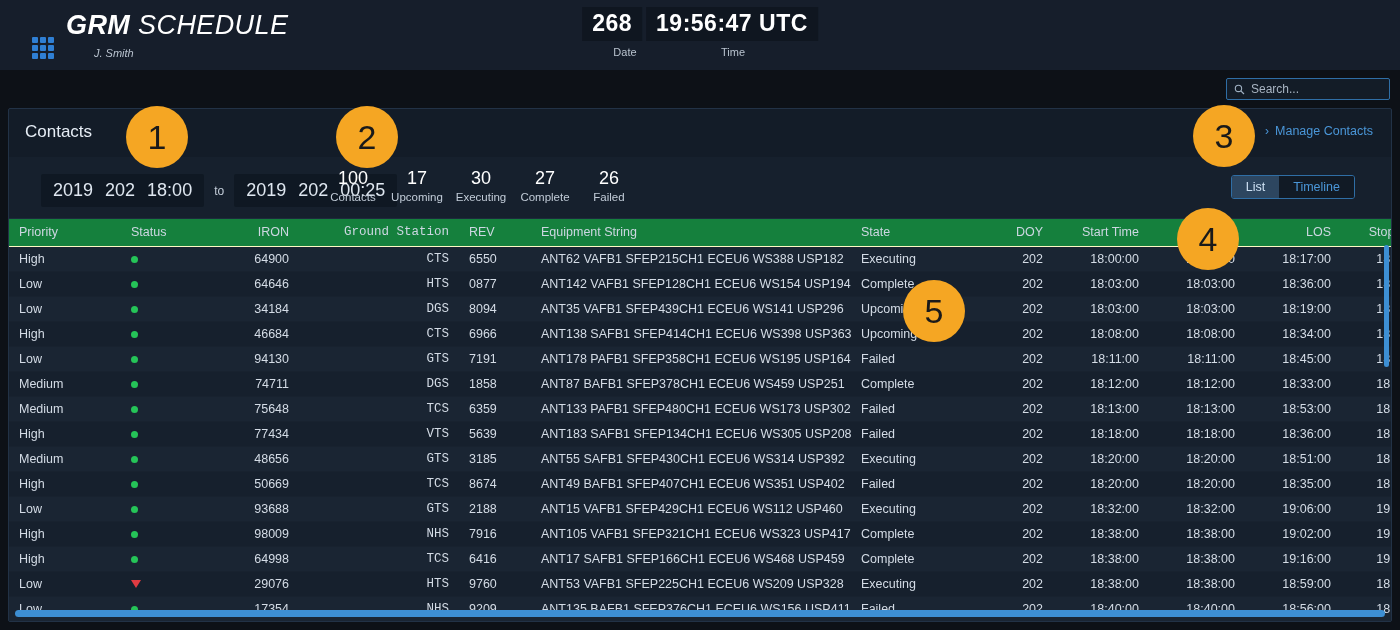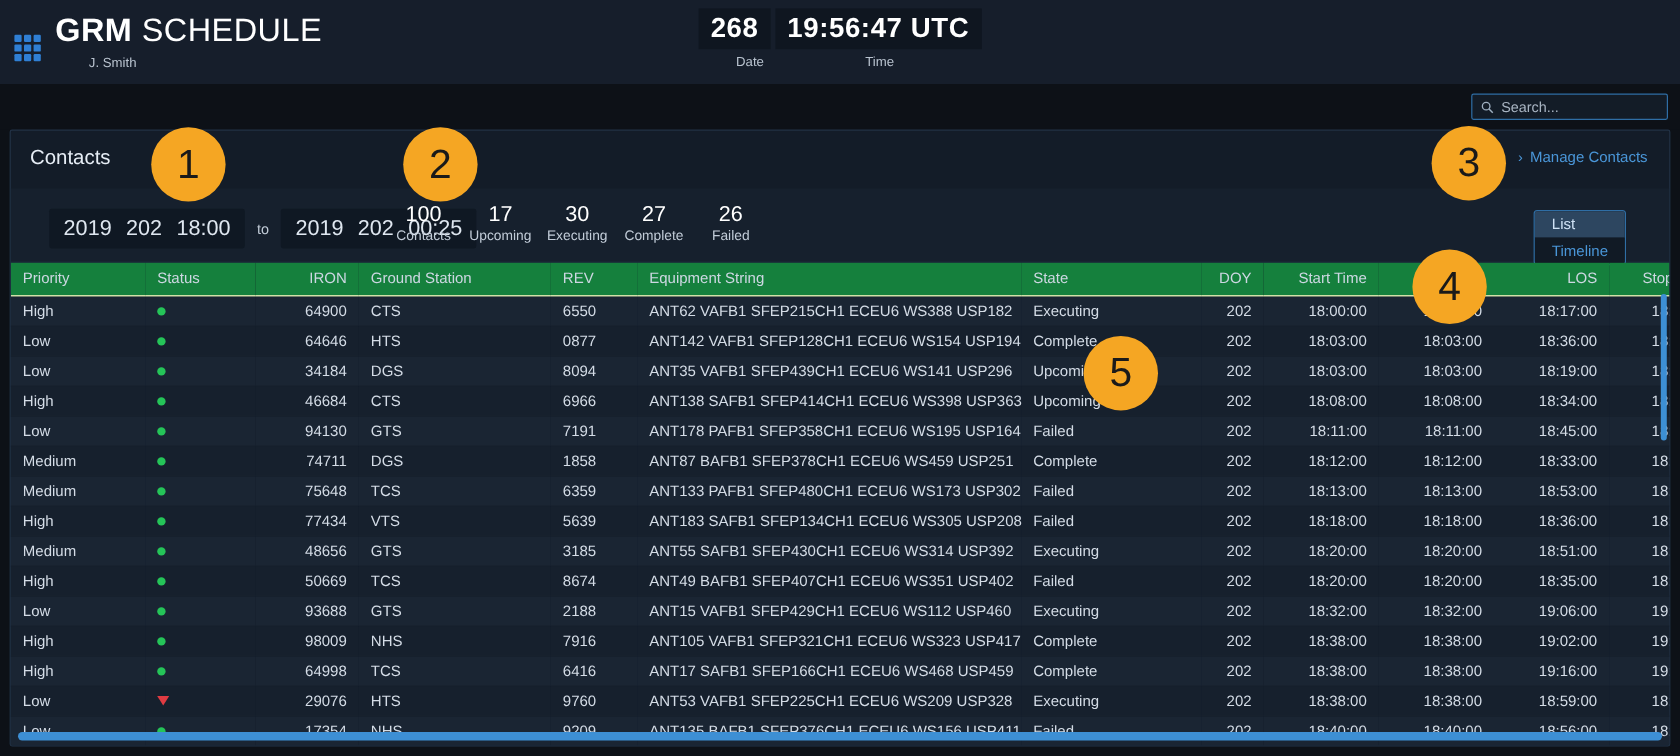--- a/index.html
+++ b/index.html
@@ -10,21 +10,21 @@
     overflow: hidden;
   }
   body { position: relative; }
 
   
   .topbar {
     position: absolute; left: 0; top: 0; width: 1400px; height: 70px;
     background: #161e2b;
     display: flex; align-items: center;
   }
-  .brand-wrap { display: flex; align-items: center; padding-left: 12px; }
+  .brand-wrap { display: flex; align-items: flex-end; padding-left: 32px; font-style: italic; }
   .grid-icon { width: 22px; height: 22px; margin-top: 9px; margin-right: 12px;
     display: grid; grid-template-columns: repeat(3,1fr); grid-template-rows: repeat(3,1fr); gap: 2px; }
   .grid-icon i { background: #2f7fd4; border-radius: 1px; display:block; }
   .brand-text { line-height: 1; }
   .brand-title { font-size: 27px; letter-spacing: .4px; color: #ffffff; font-weight: 400; }
   .brand-title b { font-weight: 700; }
   .brand-user { font-size: 11px; color: #b9c3cf; margin-top: 9px; margin-left: 28px; }
 
   .clock-wrap {
     position: absolute; left: 50%; transform: translateX(-50%); top: 7px;
@@ -74,40 +74,40 @@
   .panel-sub { position: relative; height: 62px; border-bottom: 1px solid #1d2b3c; background: #16202d; }
   .daterange { position: absolute; left: 32px; top: 17px; display: flex; align-items: center; gap: 10px; }
   .dr-box { background: #0f1823; border-radius: 2px; padding: 6px 12px; display: flex; gap: 12px; }
   .dr-box span { font-size: 18px; color: #dfe7f0; }
   .dr-to { font-size: 12px; color: #c2ccd8; }
   .stats { position: absolute; left: 312px; top: 10px; display: flex; gap: 0; }
   .stat { width: 64px; text-align: center; }
   .stat .num { font-size: 18px; color: #ffffff; display: block; line-height: 22px; }
   .stat .cap { font-size: 11.5px; color: #c2ccd8; display: block; margin-top: 2px; }
   .toggle { position: absolute; right: 36px; top: 18px; display: flex;
-    border: 1px solid #2f6ea5; border-radius: 3px; overflow: hidden; flex-direction: column; }
+    border: 1px solid #2f6ea5; border-radius: 3px; overflow: hidden; }
   .toggle div { font-size: 12.5px; padding: 4px 14px; cursor: pointer; }
   .tg-on  { background: #2d4660; color: #cfe2f5; }
   .tg-off { background: #111a25; color: #4a96d8; }
 
   
   .tablewrap { position: relative; height: 404px; }
   table { width: 100%; border-collapse: collapse; table-layout: fixed; }
   thead th {
     font-size: 12.5px; font-weight: 400; color: #cdd7e2; background: #15803d;
     padding: 6px 10px 7px 10px; border-bottom: 1px solid #fef9c3; white-space: nowrap;
   }
   tbody td { font-size: 12.5px; color: #d4dce6; padding: 5px 10px; white-space: nowrap;
     border-bottom: 1px solid #18222f; }
   tbody tr:nth-child(odd)  { background: #1a2533; }
   tbody tr:nth-child(even) { background: #16202d; }
   .c-pri  { width: 112px; text-align: left; }
   .c-sta  { width: 92px;  text-align: left; }
   .c-iron { width: 86px;  text-align: right; }
-  .c-gs   { width: 160px; text-align: left; }
+  .c-gs   { width: 160px; text-align: right; font-family: Liberation Mono, monospace; }
   .c-rev  { width: 72px;  text-align: left; }
   .c-eq   { width: 320px; text-align: left; }
   .c-st   { width: 150px; text-align: left; }
   .c-doy  { width: 52px;  text-align: right; }
   .c-start{ width: 96px;  text-align: right; }
   .c-aos  { width: 96px;  text-align: right; }
   .c-los  { width: 96px;  text-align: right; }
   .c-stop { width: 106px; text-align: right; padding-right: 22px; }
   .dot { display: inline-block; width: 7px; height: 7px; border-radius: 50%; background: #25c458; }
   .tri { display: inline-block; width: 0; height: 0;

